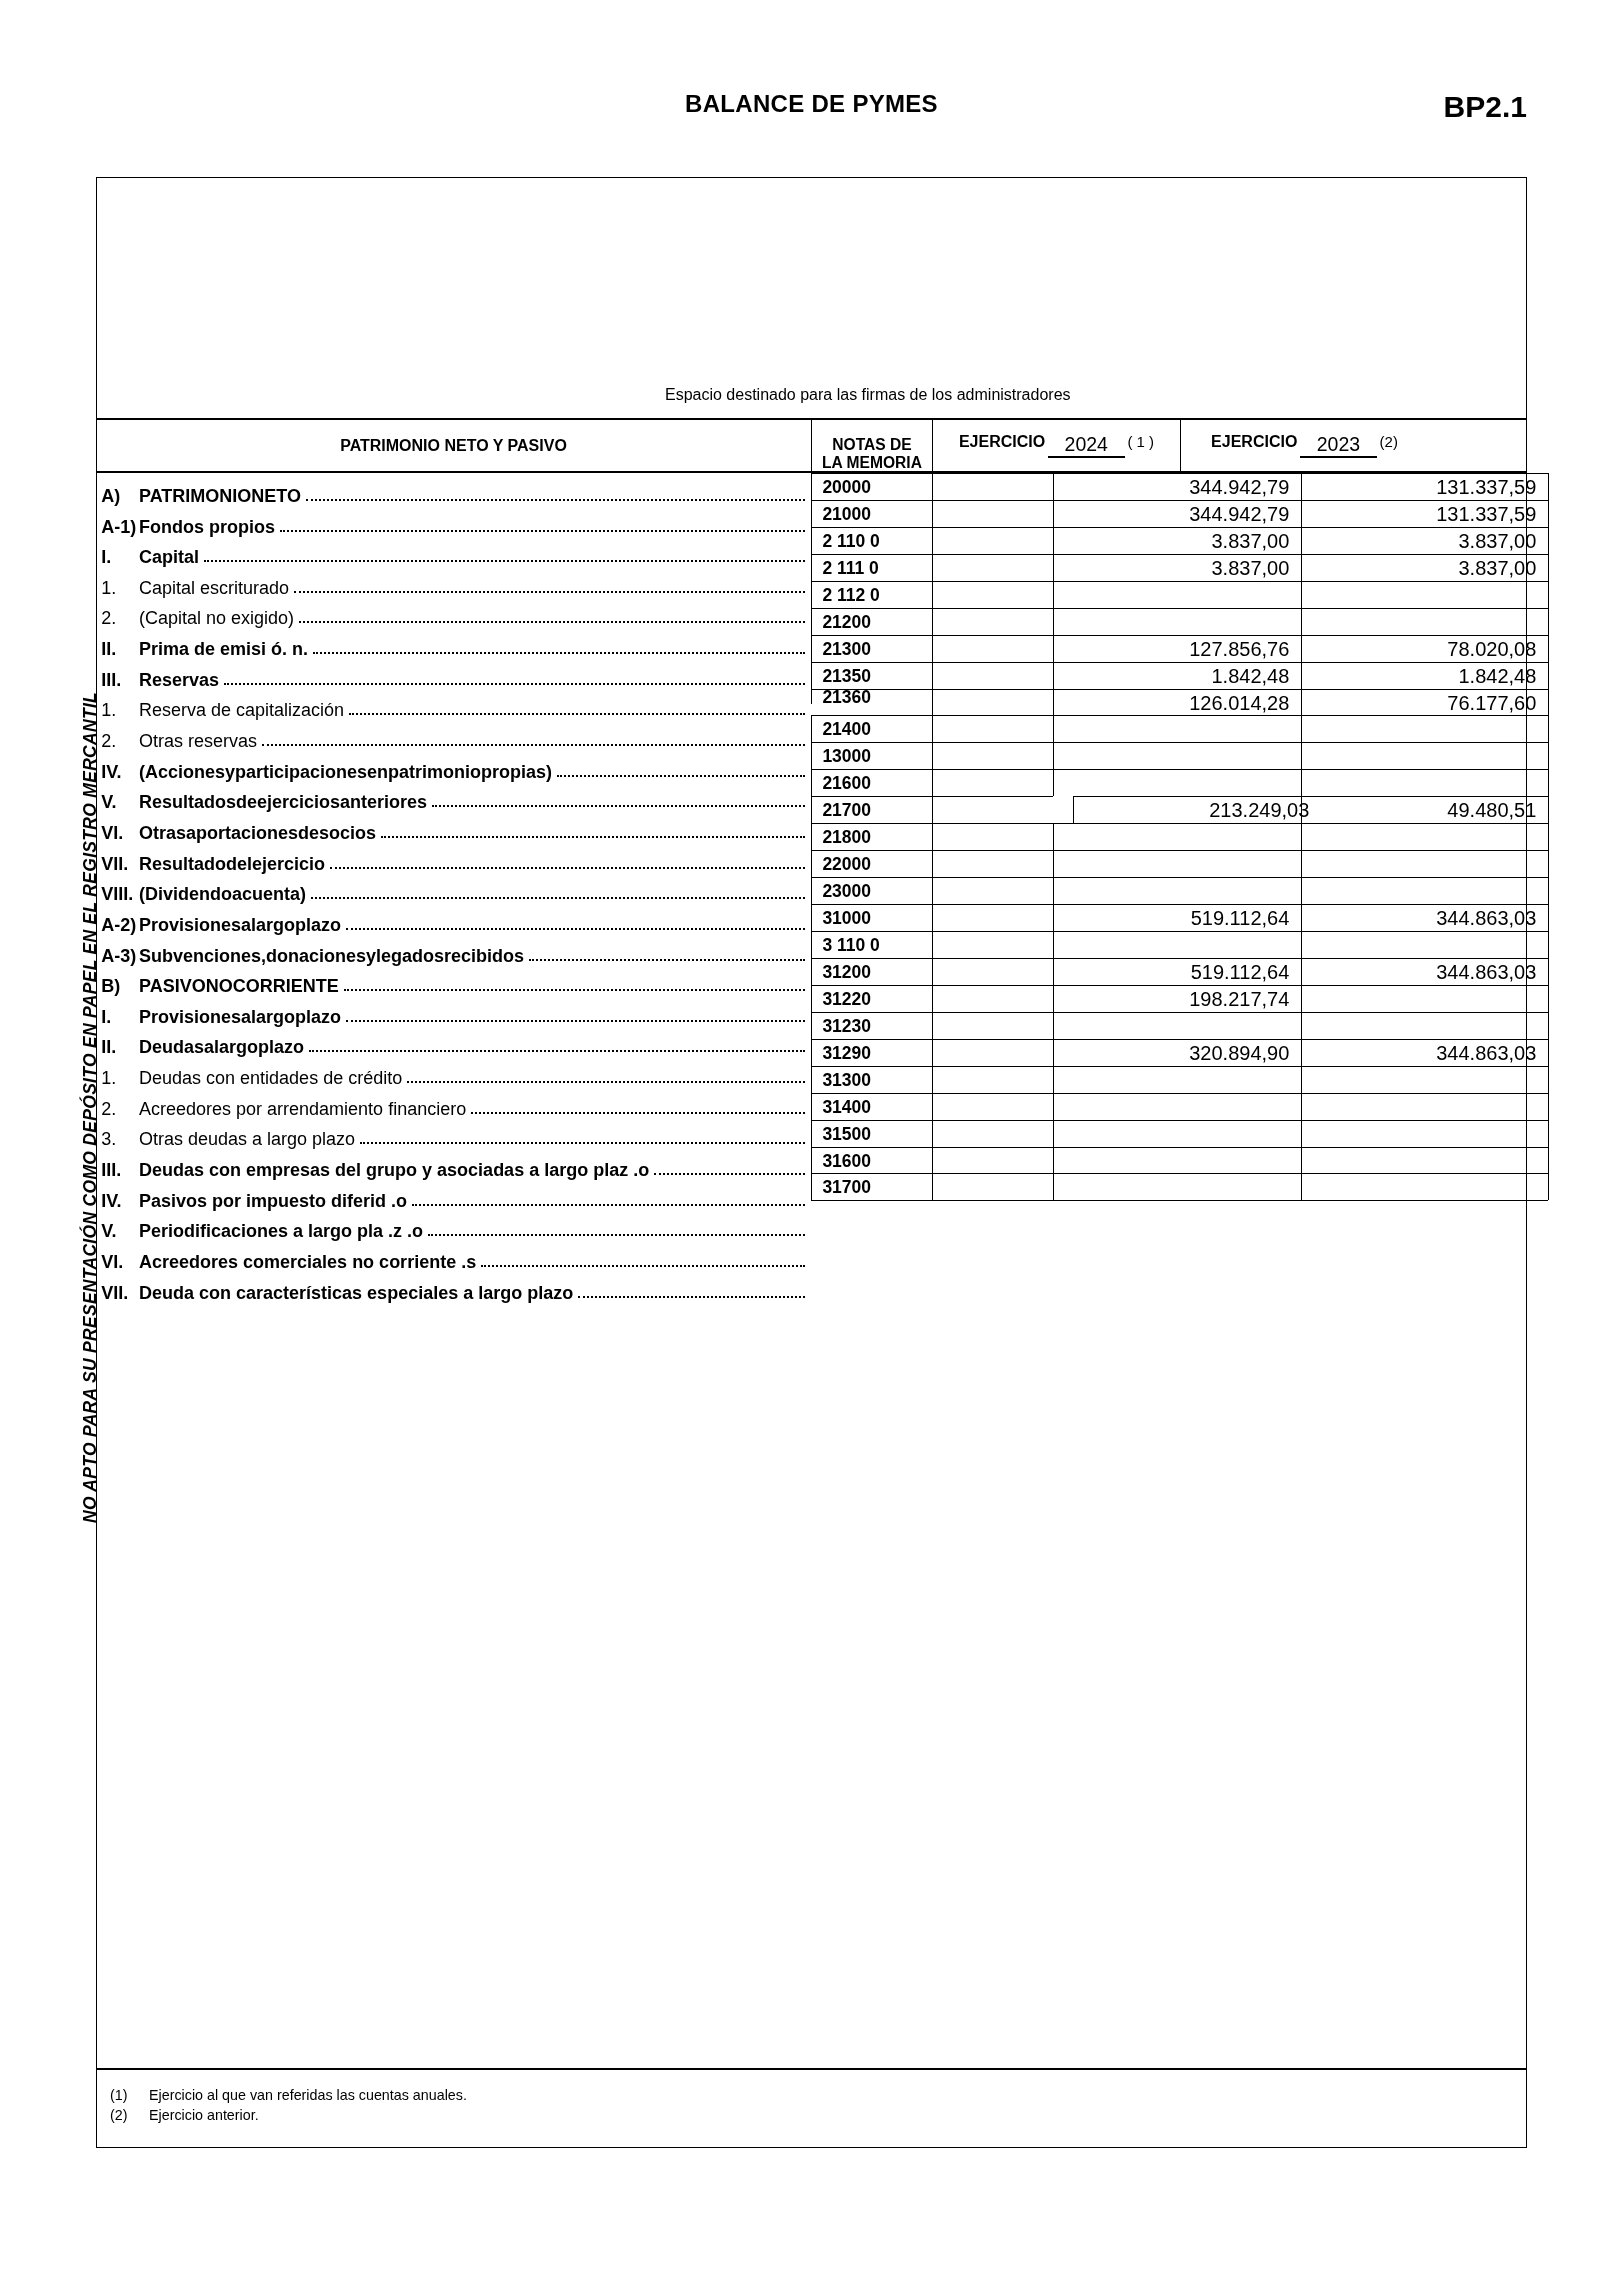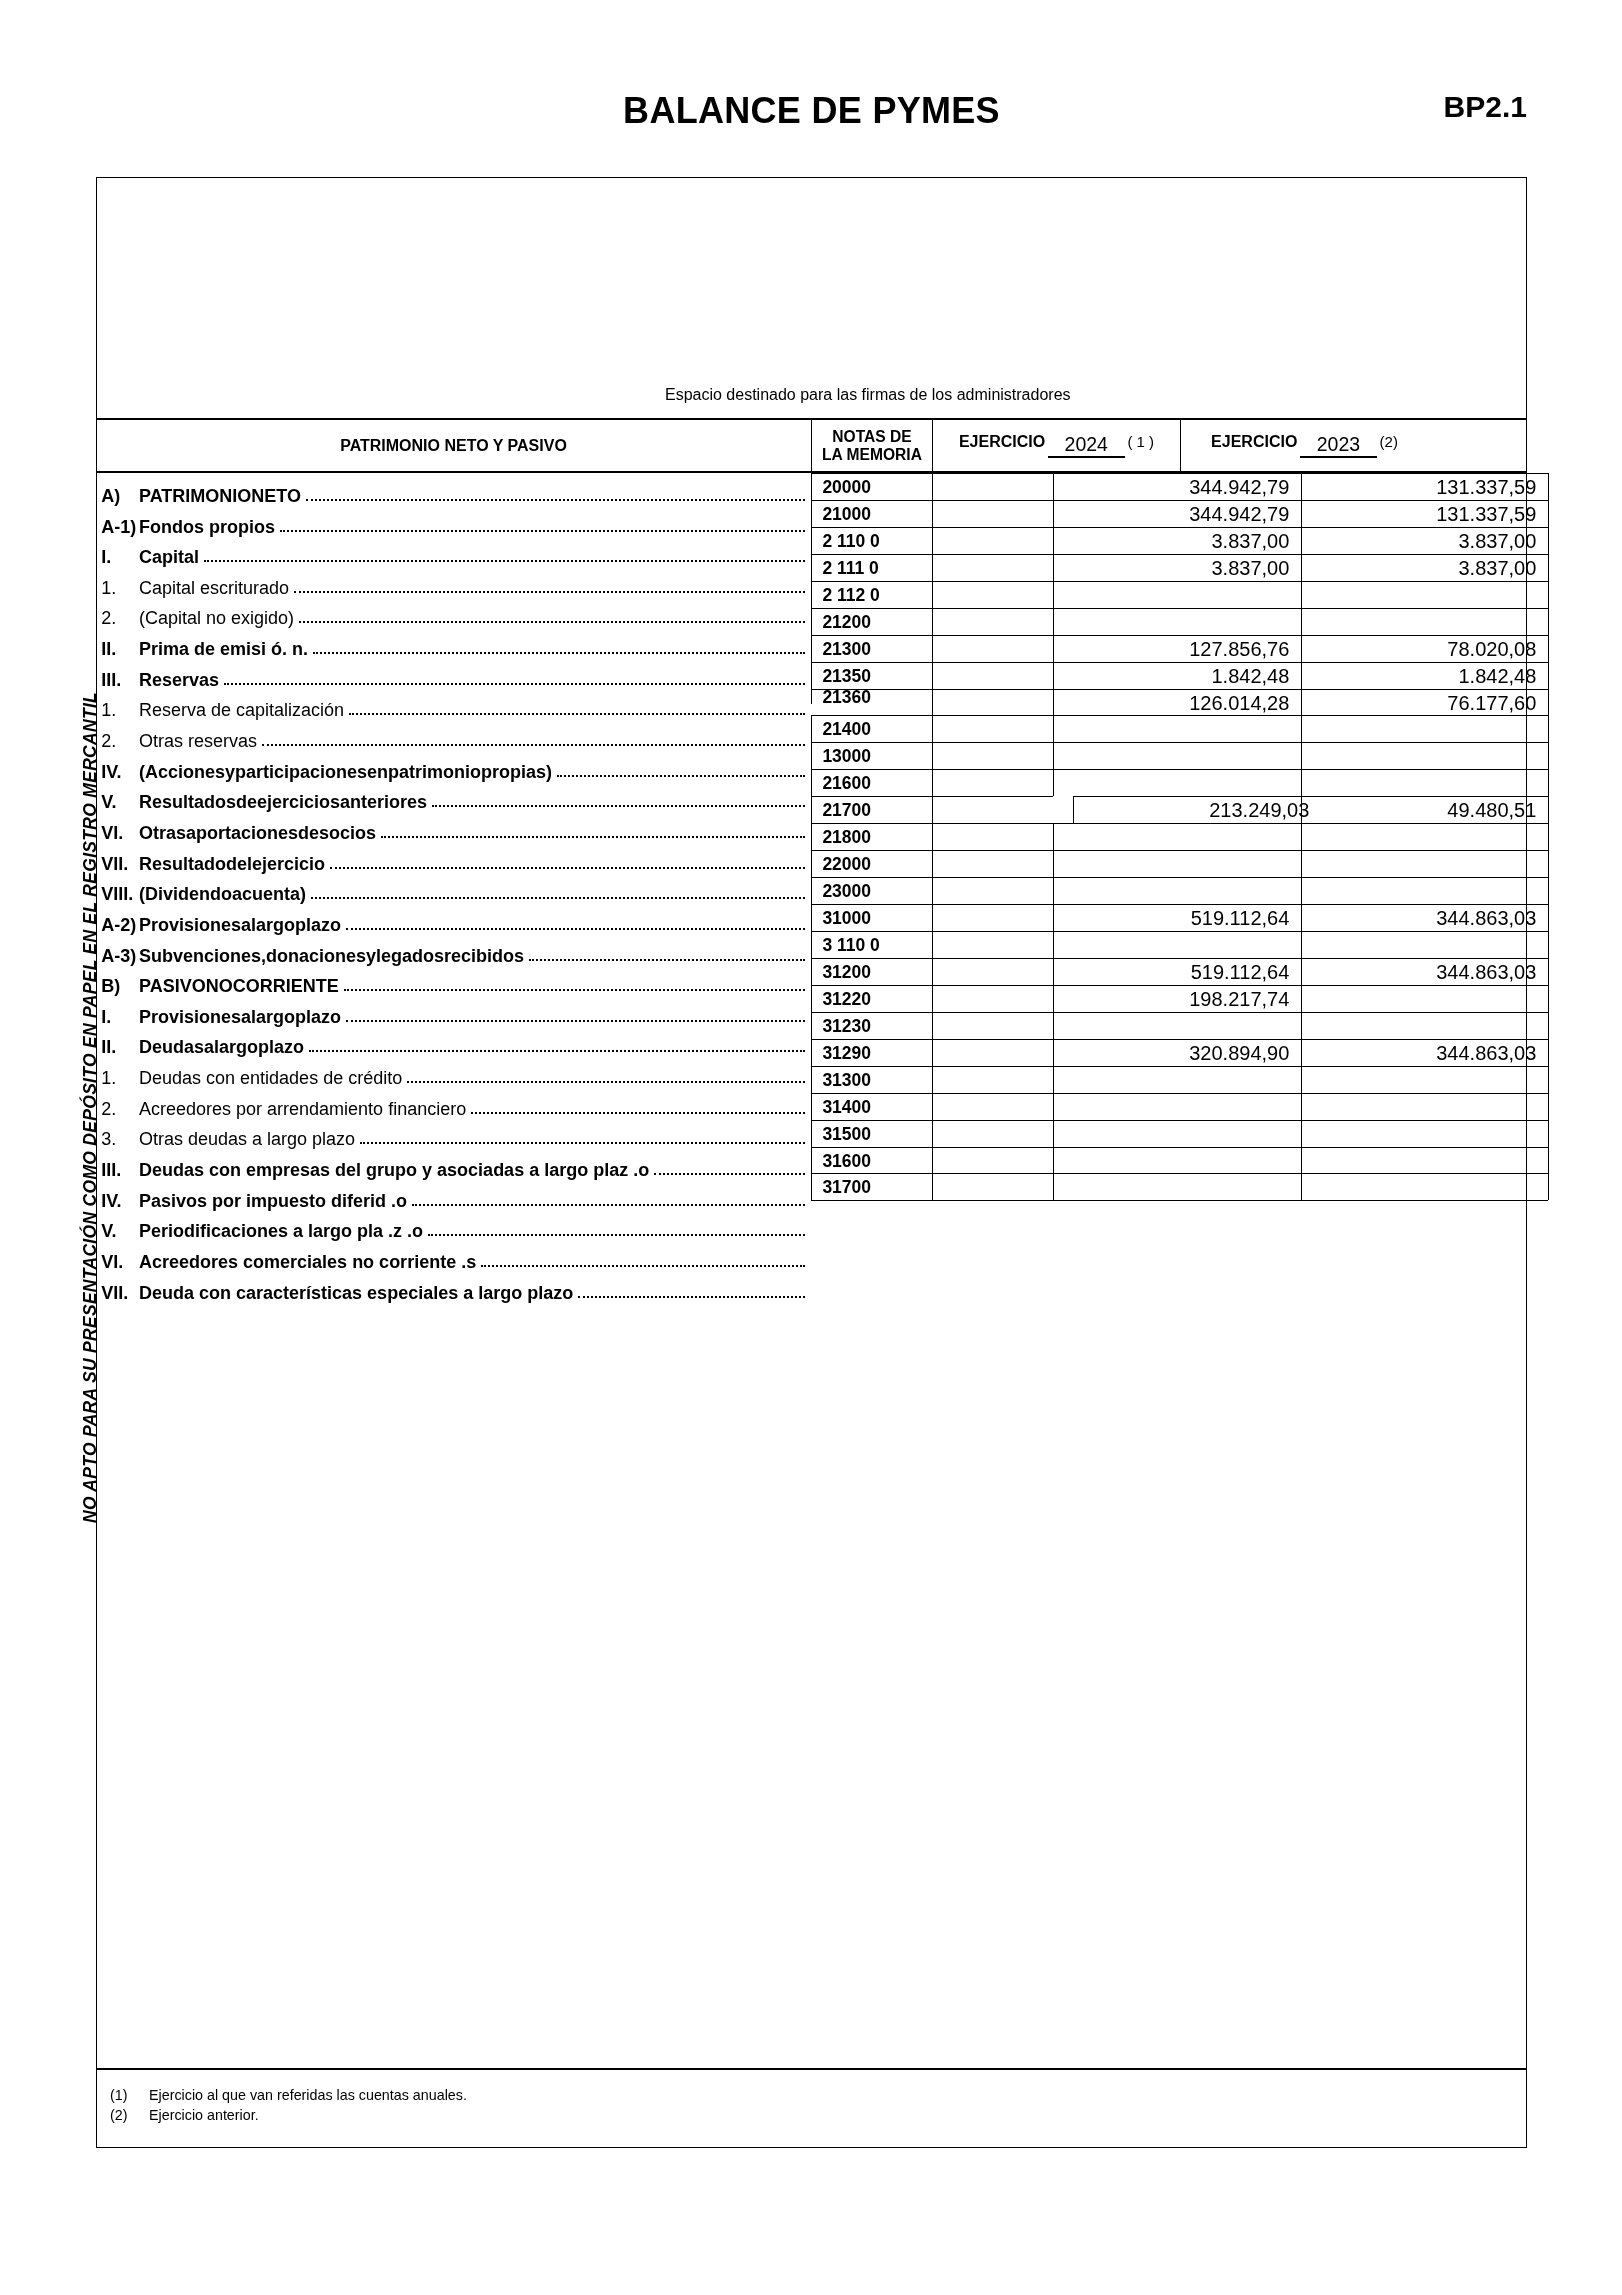--- a/index.html
+++ b/index.html
@@ -19,21 +19,21 @@
     overflow: hidden;
   }
 
   
   .doc-title {
     position: absolute;
     left: 0;
     top: 90px;
     width: 1623px;
     text-align: center;
-    font-size: 36px;
+    font-size: 24px;
     font-weight: bold;
     letter-spacing: 0.3px;
   }
   .doc-code {
     position: absolute;
     right: 96px;
     top: 90px;
     font-size: 30px;
     font-weight: bold;
   }
@@ -142,21 +142,21 @@
     box-sizing: border-box;
     display: flex;
     align-items: center;
     justify-content: center;
     font-size: 16px;
     font-weight: bold;
     text-align: center;
   }
   .ch-concept { left: 0;    width: 715px; }
   .ch-notas   { left: 715px; width: 121px; border-left: 1.9px solid #000;
-                flex-direction: column; line-height: 1.12; font-size: 15.6px; }
+                flex-direction: column; line-height: 1.12; font-size: 15.6px; justify-content: flex-end; }
   .ch-ej1     { left: 836px; width: 248px; border-left: 1.9px solid #000; }
   .ch-ej2     { left: 1084px; width: 248px; border-left: 1.9px solid #000; }
 
   .ej-wrap { display: flex; align-items: flex-start; gap: 2.6px; }
   .ej-word { font-size: 16px; font-weight: bold; }
   .ej-year {
     display: inline-block;
     min-width: 77px;
     text-align: center;
     border-bottom: 2.6px solid #000;

